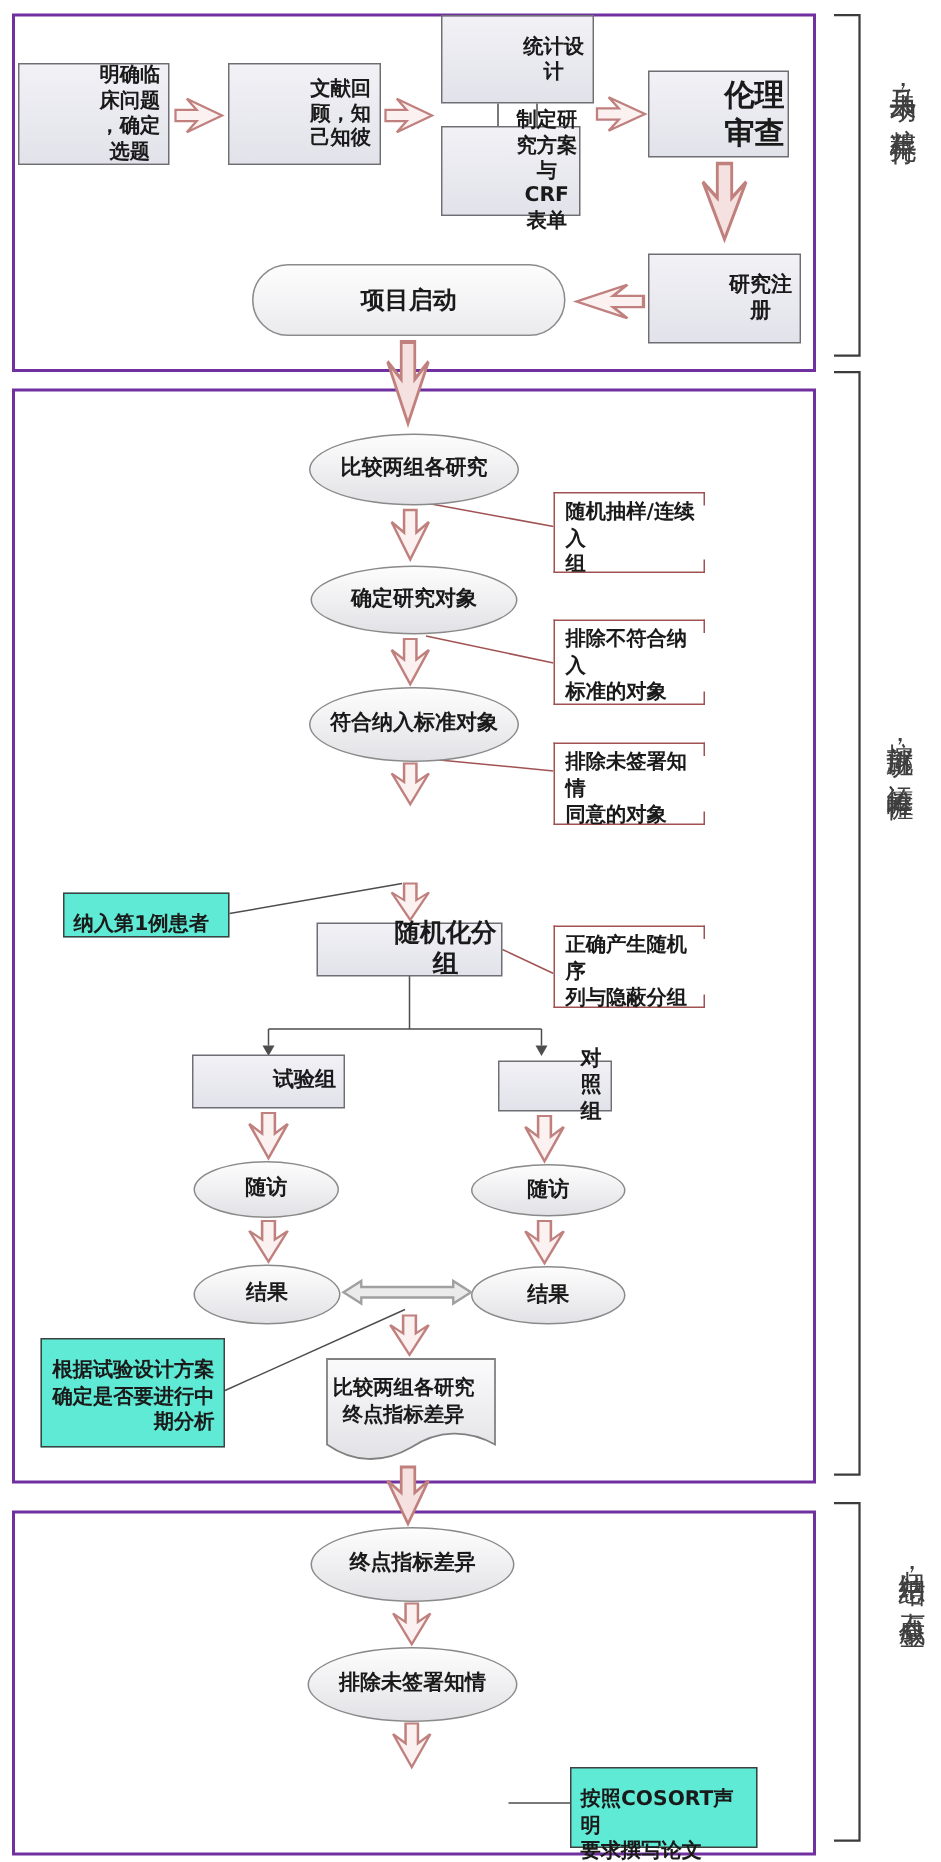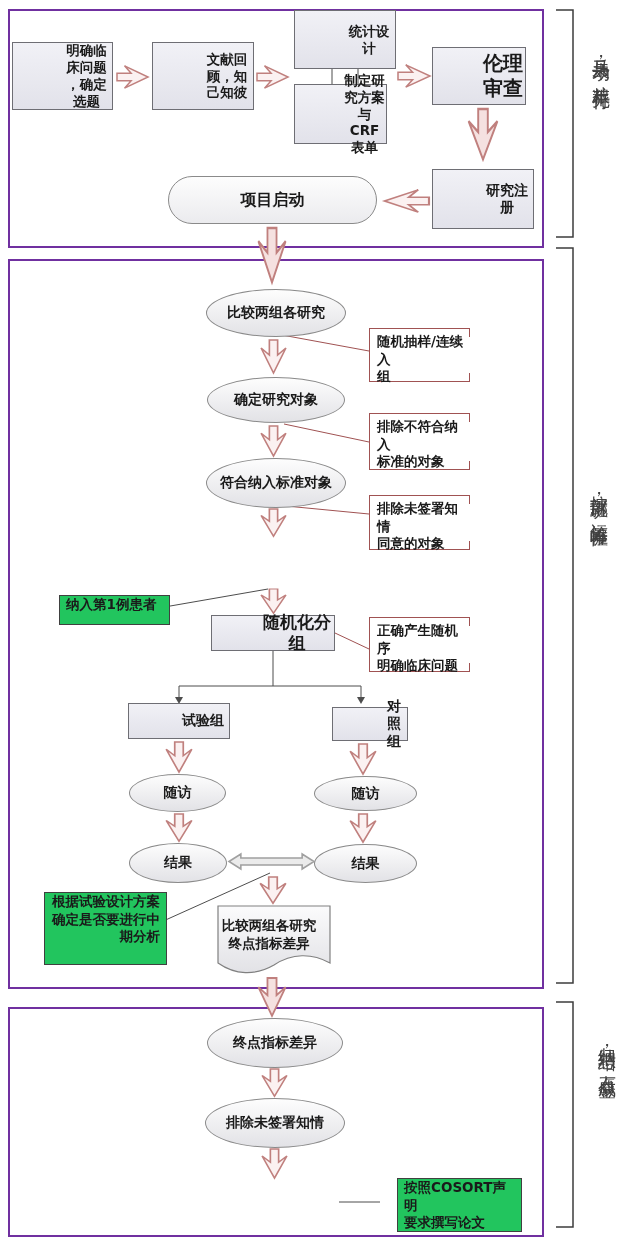--- a/index.html
+++ b/index.html
@@ -28,23 +28,23 @@
   }
   .callout-red{
     position:absolute;box-sizing:border-box;background:#fff;z-index:3;
     border-top:1px solid #A05252;border-bottom:1px solid #A05252;border-left:1px solid #A05252;
     color:#1a1a1a;font-weight:700;font-size:13.5px;line-height:1.3;
     padding:4px 4px 3px 7px;text-align:left;white-space:pre-line;
   }
   .callout-red::before{content:"";position:absolute;top:-1px;right:0;height:9px;border-right:1px solid #A05252;}
   .callout-red::after{content:"";position:absolute;bottom:-1px;right:0;height:9px;border-right:1px solid #A05252;}
   .callout-black{
-    position:absolute;box-sizing:border-box;background:#22c55e;border:1px solid #404040;z-index:3;
+    position:absolute;box-sizing:border-box;background:#5eead4;border:1px solid #404040;z-index:3;
     color:#1a1a1a;font-weight:700;font-size:13.5px;line-height:1.3;
-    padding:0 6px;text-align:left;white-space:pre-line;margin-left:17px;
+    padding:12px 6px;text-align:left;white-space:pre-line;
   }
   .vlabel{
     position:absolute;writing-mode:vertical-rl;text-orientation:upright;
     font-family:"DejaVu Serif","Liberation Serif",serif;color:#3F3F3F;
     font-size:18px;letter-spacing:2px;line-height:1;z-index:3;
   }
   svg.arr{position:absolute;z-index:4;overflow:visible;}
   svg.arr path{fill:#FBF1F1;stroke:#C0807E;stroke-width:1.6;stroke-linejoin:miter;}
   svg.arr.big path{fill:#F5E1E0;}
   svg.arr.gray path{fill:#EBEBEB;stroke:#A0A0A0;}
@@ -143,21 +143,21 @@
   <div class="doctext" style="left:217px;top:910px;width:104px;height:50px">比较两组各研究
 终点指标差异</div>
 
   <div class="callout-red" style="left:369px;top:328px;width:101px;height:54px">随机抽样/连续入
 组</div>
   <div class="callout-red" style="left:369px;top:413px;width:101px;height:57px">排除不符合纳入
 标准的对象</div>
   <div class="callout-red" style="left:369px;top:495px;width:101px;height:55px">排除未签署知情
 同意的对象</div>
   <div class="callout-red" style="left:369px;top:617px;width:101px;height:55px">正确产生随机序
-明确临床问题</div>
+列与隐蔽分组</div>
 
   <div class="callout-black" style="left:42px;top:595px;width:111px;height:30px">纳入第1例患者</div>
   <div class="callout-black" style="left:27px;top:892px;width:123px;height:73px;text-align:right">根据试验设计方案
 确定是否要进行中
 期分析</div>
 
   <svg class="arr" style="left:258px;top:340px" width="31" height="34" viewBox="0 0 30 34" preserveAspectRatio="none">
       <path d="M11,0 H19 V15 L27,8 L15,33 L3,8 L11,15 Z"></path>
     </svg>
   <svg class="arr" style="left:258px;top:426px" width="31" height="31" viewBox="0 0 30 34" preserveAspectRatio="none">

